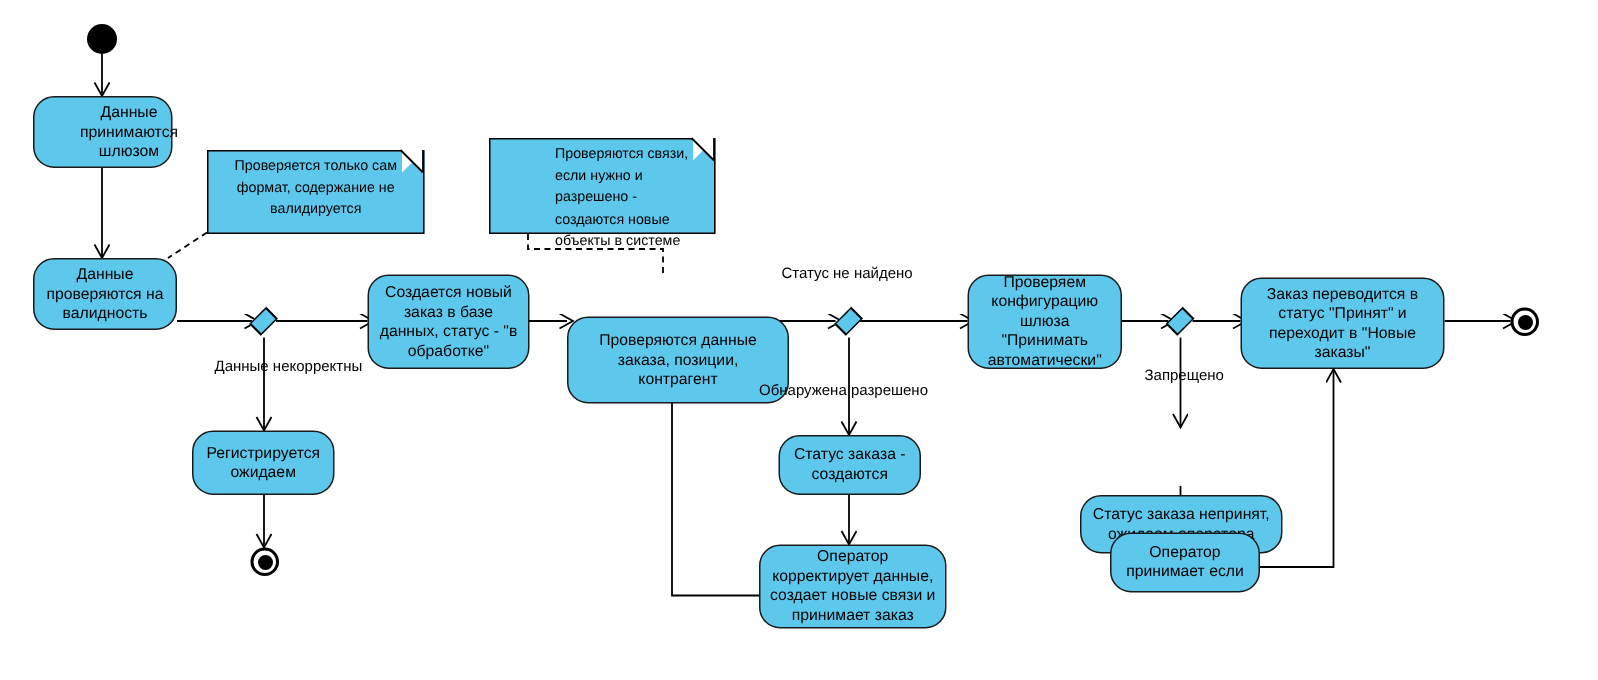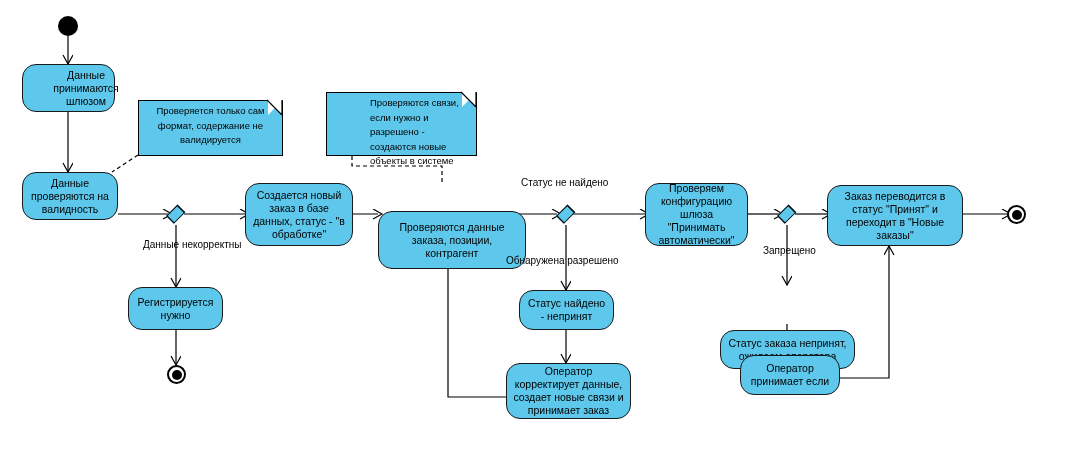--- a/index.html
+++ b/index.html
@@ -178,27 +178,27 @@
       <polyline points="352,156 352,166 442,166 442,185"></polyline>
     </g>
   </svg>
 
   <div class="initial-node" style="left:58px; top:16px;"></div>
 
   <div class="node" style="left:22px; top:64px; width:93px; height:48px;padding-left:40px;">Данные принимаются шлюзом</div>
 
   <div class="node" style="left:22px; top:172px; width:96px; height:48px;">Данные проверяются на валидность</div>
 
-  <div class="node" style="left:128px; top:287px; width:95px; height:43px;">Регистрируется нужно</div>
+  <div class="node" style="left:128px; top:287px; width:95px; height:43px;">Регистрируется ожидаем</div>
 
   <div class="node" style="left:245px; top:183px; width:108px; height:63px;">Создается новый заказ в базе данных, статус - "в обработке"</div>
 
   <div class="node" style="left:378px; top:185px; width:148px; height:58px;margin-top:26px;">Проверяются данные заказа, позиции, контрагент</div>
 
-  <div class="node" style="left:519px; top:290px; width:95px; height:40px;">Статус найдено - непринят</div>
+  <div class="node" style="left:519px; top:290px; width:95px; height:40px;">Статус заказа - создаются</div>
 
   <div class="node" style="left:506px; top:363px; width:125px; height:56px;">Оператор корректирует данные, создает новые связи и принимает заказ</div>
 
   <div class="node" style="left:645px; top:183px; width:103px; height:63px;">Проверяем конфигурацию шлюза "Принимать автоматически"</div>
 
   <div class="node" style="left:720px; top:285px; width:135px; height:39px;margin-top:45px;">Статус заказа непринят, ожидаем оператора</div>
 
   <div class="node" style="left:740px; top:355px; width:100px; height:40px;">Оператор принимает если</div>
 
   <div class="node" style="left:827px; top:185px; width:136px; height:61px;">Заказ переводится в статус "Принят" и переходит в "Новые заказы"</div>

